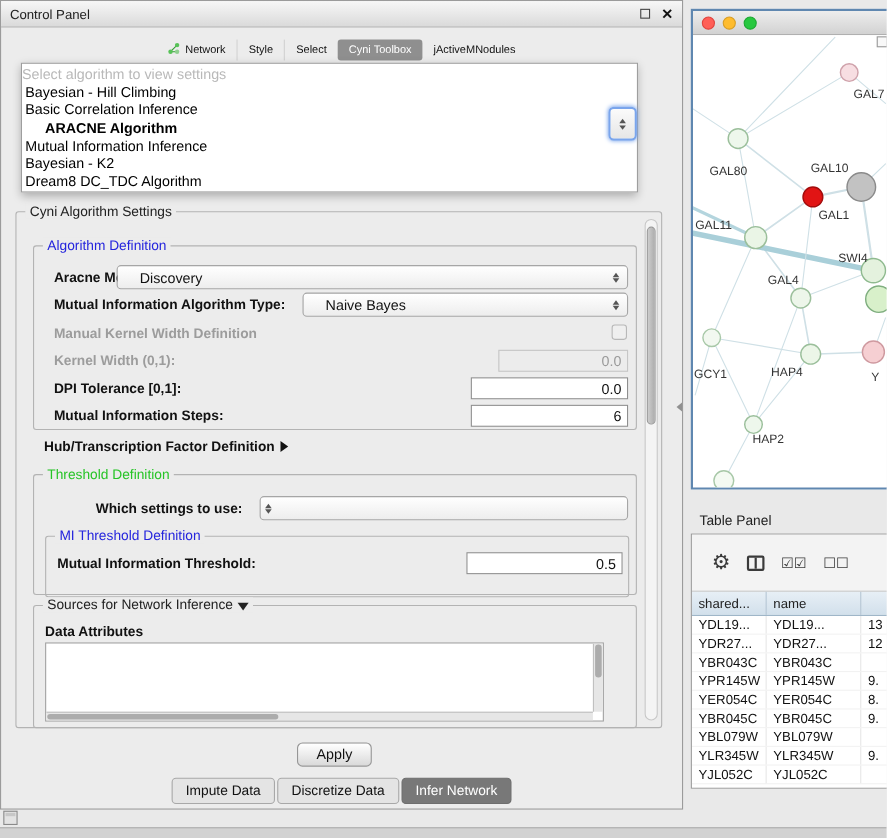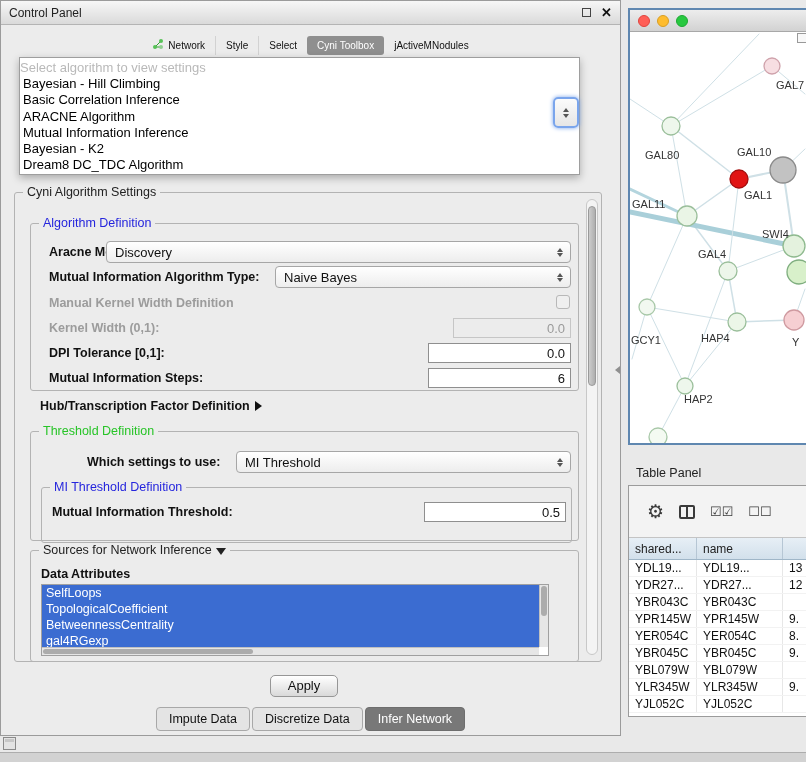--- a/index.html
+++ b/index.html
@@ -22,21 +22,21 @@
   .tab { padding:4px 10px; display:flex; align-items:center; gap:4px; color:#111; border-left:1px solid #d2d2d2; }
   .tab:first-child { border-left:none; }
   .tab.selected { background:#8f8f8f; color:#fff; border-radius:3px; border-left:none; }
   .tab.selected + .tab { border-left:none; }
 
   
   .dd-popup { position:absolute; left:18px; top:56px; width:561px; height:118px;
     background:#fff; border:1px solid #9e9e9e; box-shadow:0 3px 8px rgba(0,0,0,.28); z-index:50; padding-top:2px; }
   .dd-placeholder { color:#b9b9b9; font-size:13px; height:16px; line-height:15px; }
   .dd-item { font-size:13px; color:#000; height:16.3px; line-height:16.3px; padding-left:3px; white-space:nowrap; }
-  .dd-item.bold { font-weight:normal; }
+  .dd-item.bold { font-weight:bold;margin-left:18px; }
 
   
   .combo-fragment { position:absolute; left:552px; top:96px; width:26px; height:31px; z-index:60;
     border:2px solid #7aa5ec; box-shadow:0 0 4px #7aa5ec; border-radius:5px;
     background:linear-gradient(#fbfbfb,#e6e6e6); display:flex; flex-direction:column;
     align-items:center; justify-content:center; gap:2px; }
 
   .tri-up { width:0; height:0; border-left:3.5px solid transparent; border-right:3.5px solid transparent; border-bottom:4.5px solid #555; }
   .tri-dn { width:0; height:0; border-left:3.5px solid transparent; border-right:3.5px solid transparent; border-top:4.5px solid #555; }
   .tri-right { display:inline-block; width:0; height:0; border-top:5px solid transparent; border-bottom:5px solid transparent; border-left:7px solid #111; margin-left:5px; vertical-align:-1px; }
@@ -53,21 +53,21 @@
   .g-threshold { left:15px; top:238px; width:549px; height:110px; }
   .g-mithr { left:10px; top:55px; width:531px; height:56px; }
   .g-sources { left:15px; top:357px; width:549px; height:112px; }
 
   .lbl { position:absolute; font-size:12.5px; white-space:nowrap; color:#111; }
   .b { font-weight:bold; }
   .gray { color:#9c9c9c; }
 
   .combo { position:absolute; height:22px; border:1px solid #a6a6a6; border-radius:4px;
     background:linear-gradient(#ffffff,#ededed); display:flex; align-items:center; font-size:13px; }
-  .combo-val { flex:1; padding-left:8px; color:#111; white-space:nowrap; overflow:hidden; }
+  .combo-val { flex:1; padding-left:8px; color:#111; white-space:nowrap; overflow:hidden;margin-left:12px; }
   .combo-arrows { width:14px; display:flex; flex-direction:column; align-items:center; gap:1px; margin-right:3px; }
 
   .tfield { position:absolute; height:20px; border:1px solid #8f8f8f; background:#fff;
     font-size:13px; font-family:inherit; text-align:right; padding:0 5px; color:#111; }
   .tfield.disabled { border-color:#c6c6c6; background:#ececec; color:#9a9a9a; }
 
   .checkbox { position:absolute; width:14px; height:14px; border:1px solid #b8b8b8; background:#efefef; border-radius:3px; }
 
   .hub-row { position:absolute; left:25px; top:206px; font-size:12.5px; font-weight:bold; color:#111; }
 
@@ -230,46 +230,39 @@
 
       <div class="hub-row">
         <span>Hub/Transcription Factor Definition</span><span class="tri-right"></span>
       </div>
 
       <div class="group g-threshold">
         <span class="legend green">Threshold Definition</span>
 
         <span class="lbl b" style="left:56px;top:23px">Which settings to use:</span>
         <div class="combo" style="left:205px;top:19px;width:335px">
-          <span class="combo-val">MI Threshold</span>
           <span class="combo-arrows">
               <i class="tri-up"></i>
               <i class="tri-dn"></i>
             </span>
         </div>
 
         <div class="group g-mithr">
           <span class="legend blue">MI Threshold Definition</span>
           <span class="lbl b" style="left:10px;top:17px">Mutual Information Threshold:</span>
           <input class="tfield" style="left: 382px; top: 14px; width: 142px;" value="0.5">
         </div>
       </div>
 
       <div class="group g-sources">
         <span class="legend">
           <span>Sources for Network Inference</span><span class="tri-down-b"></span>
         </span>
         <span class="lbl b" style="left:10px;top:16px">Data Attributes</span>
         <div class="attr-list">
-          <div class="list-items">
-              <div class="list-item">SelfLoops</div>
-              <div class="list-item">TopologicalCoefficient</div>
-              <div class="list-item">BetweennessCentrality</div>
-              <div class="list-item">gal4RGexp</div>
-            </div>
           <div class="vscroll2">
               <div class="thumb"></div>
             </div>
           <div class="hscroll2">
               <div class="thumb"></div>
             </div>
         </div>
       </div>
 
       <div class="vscroll">

